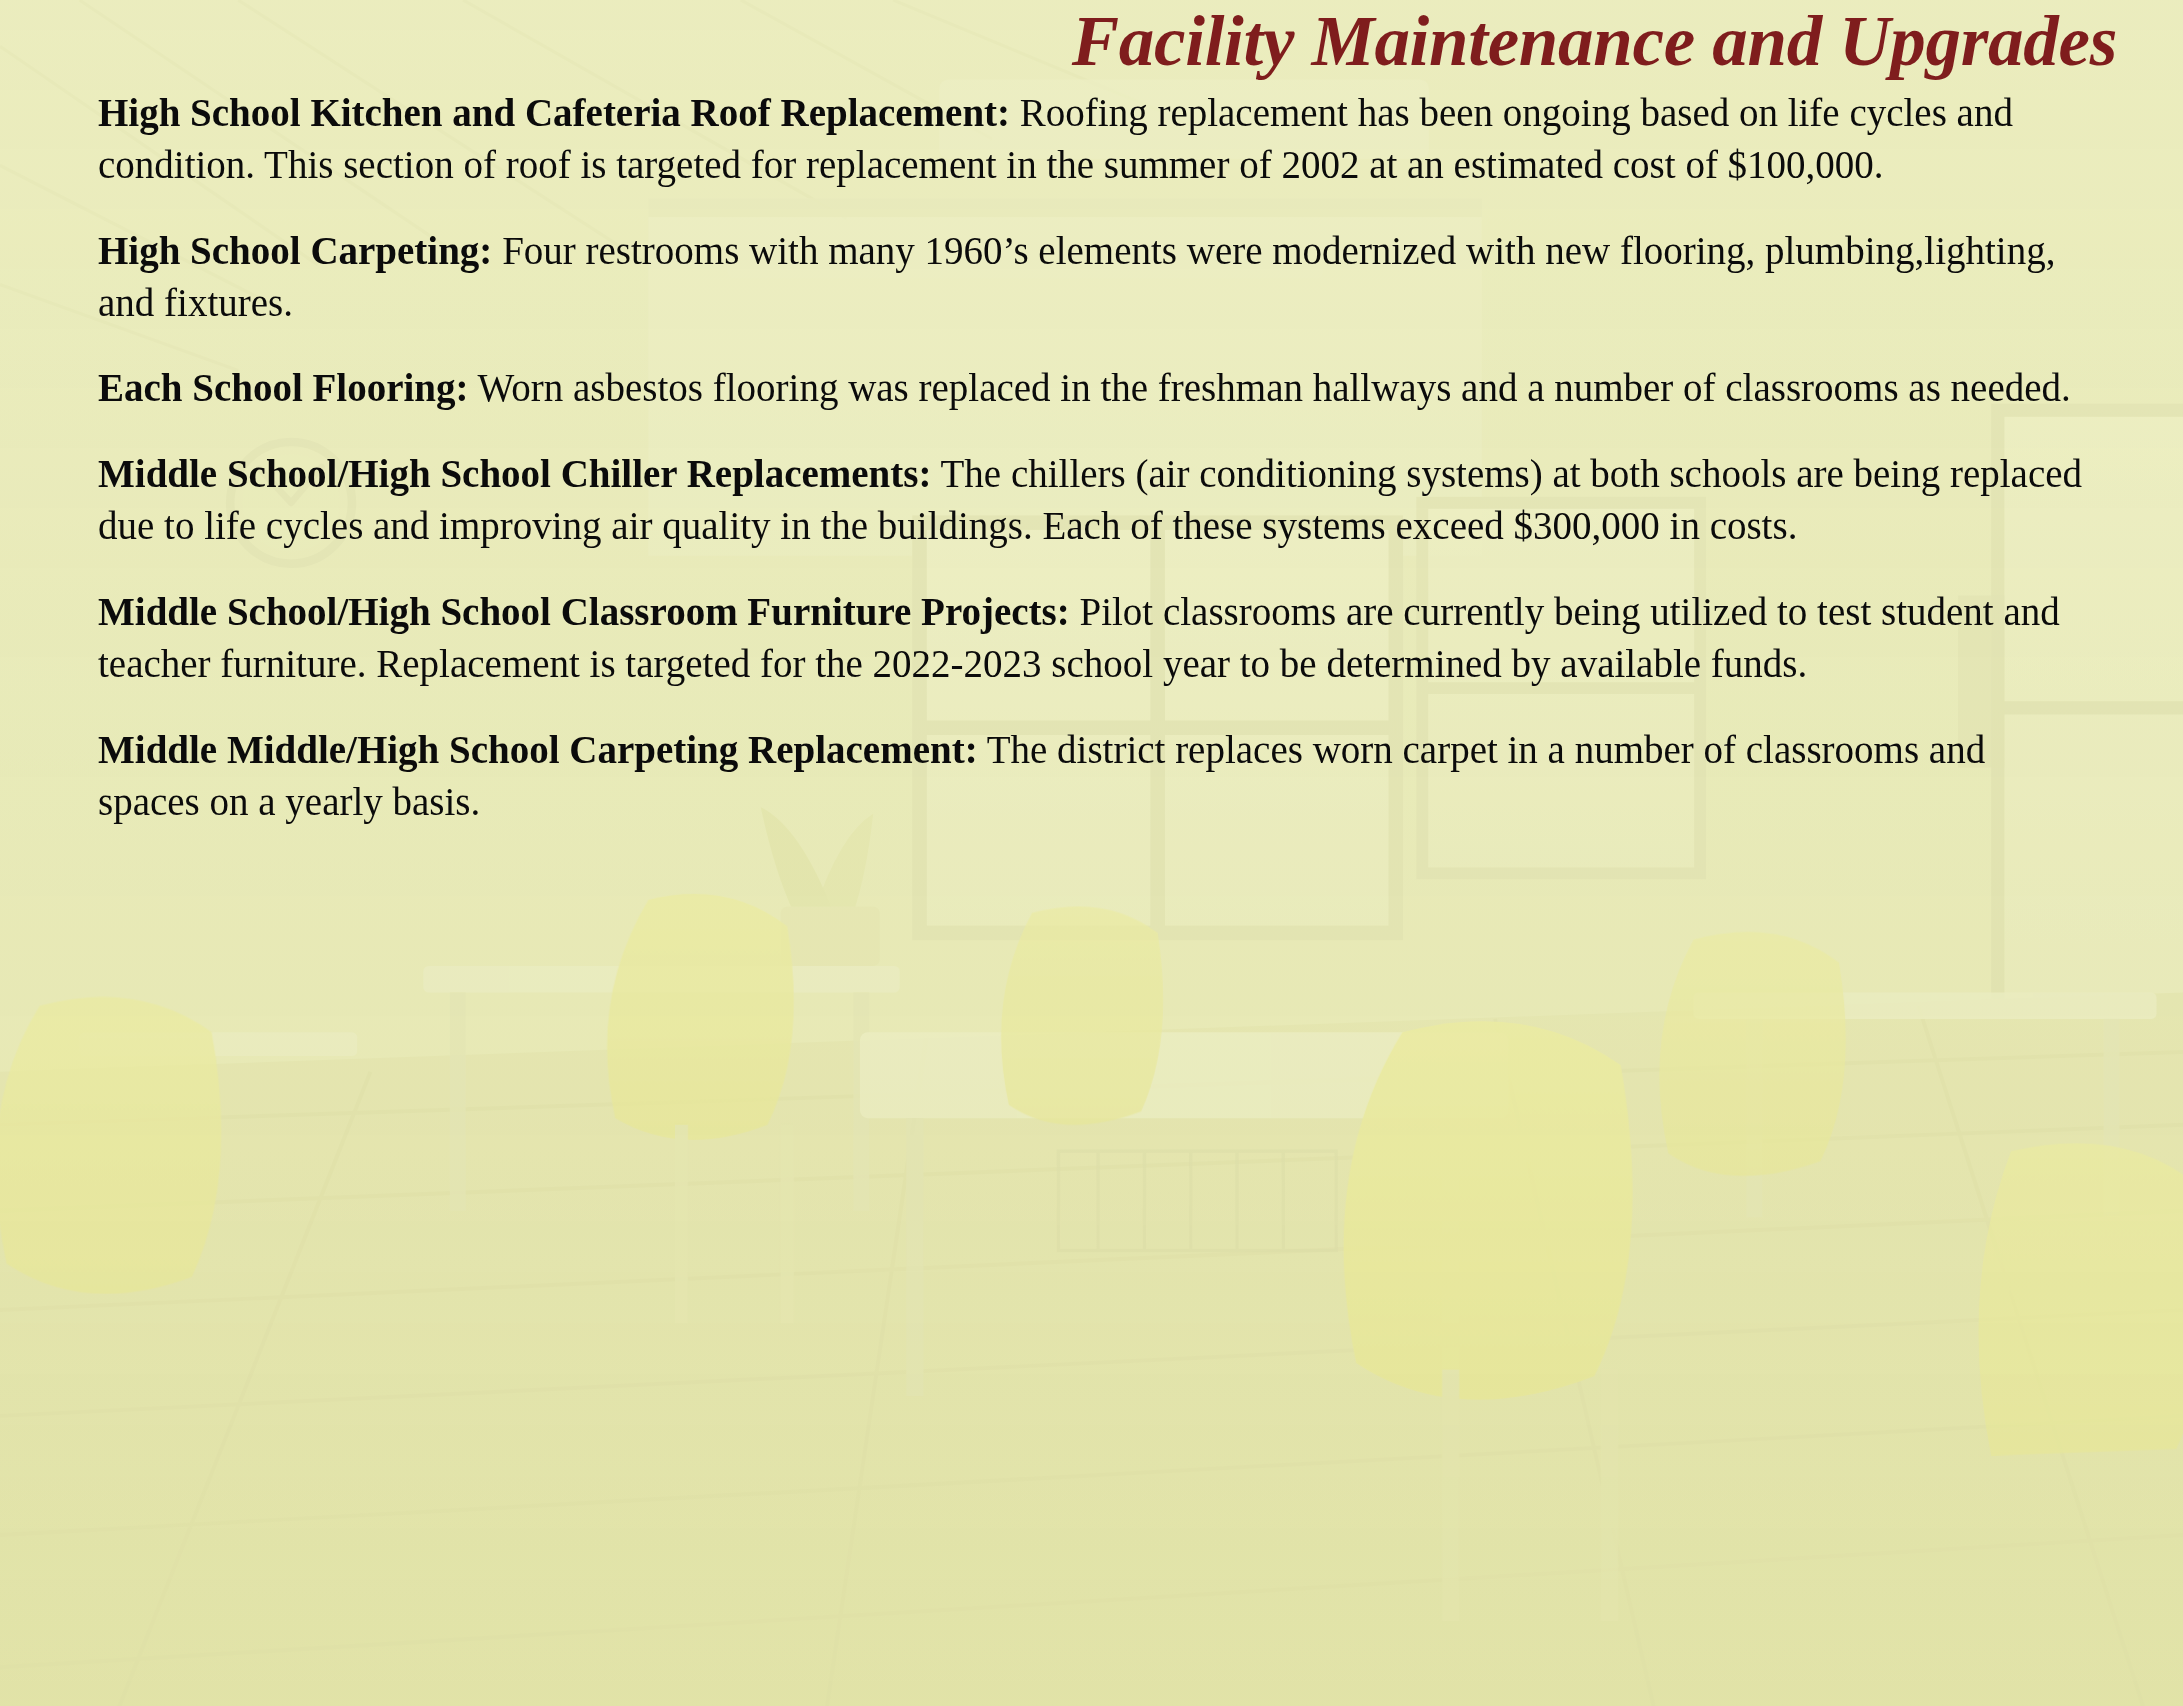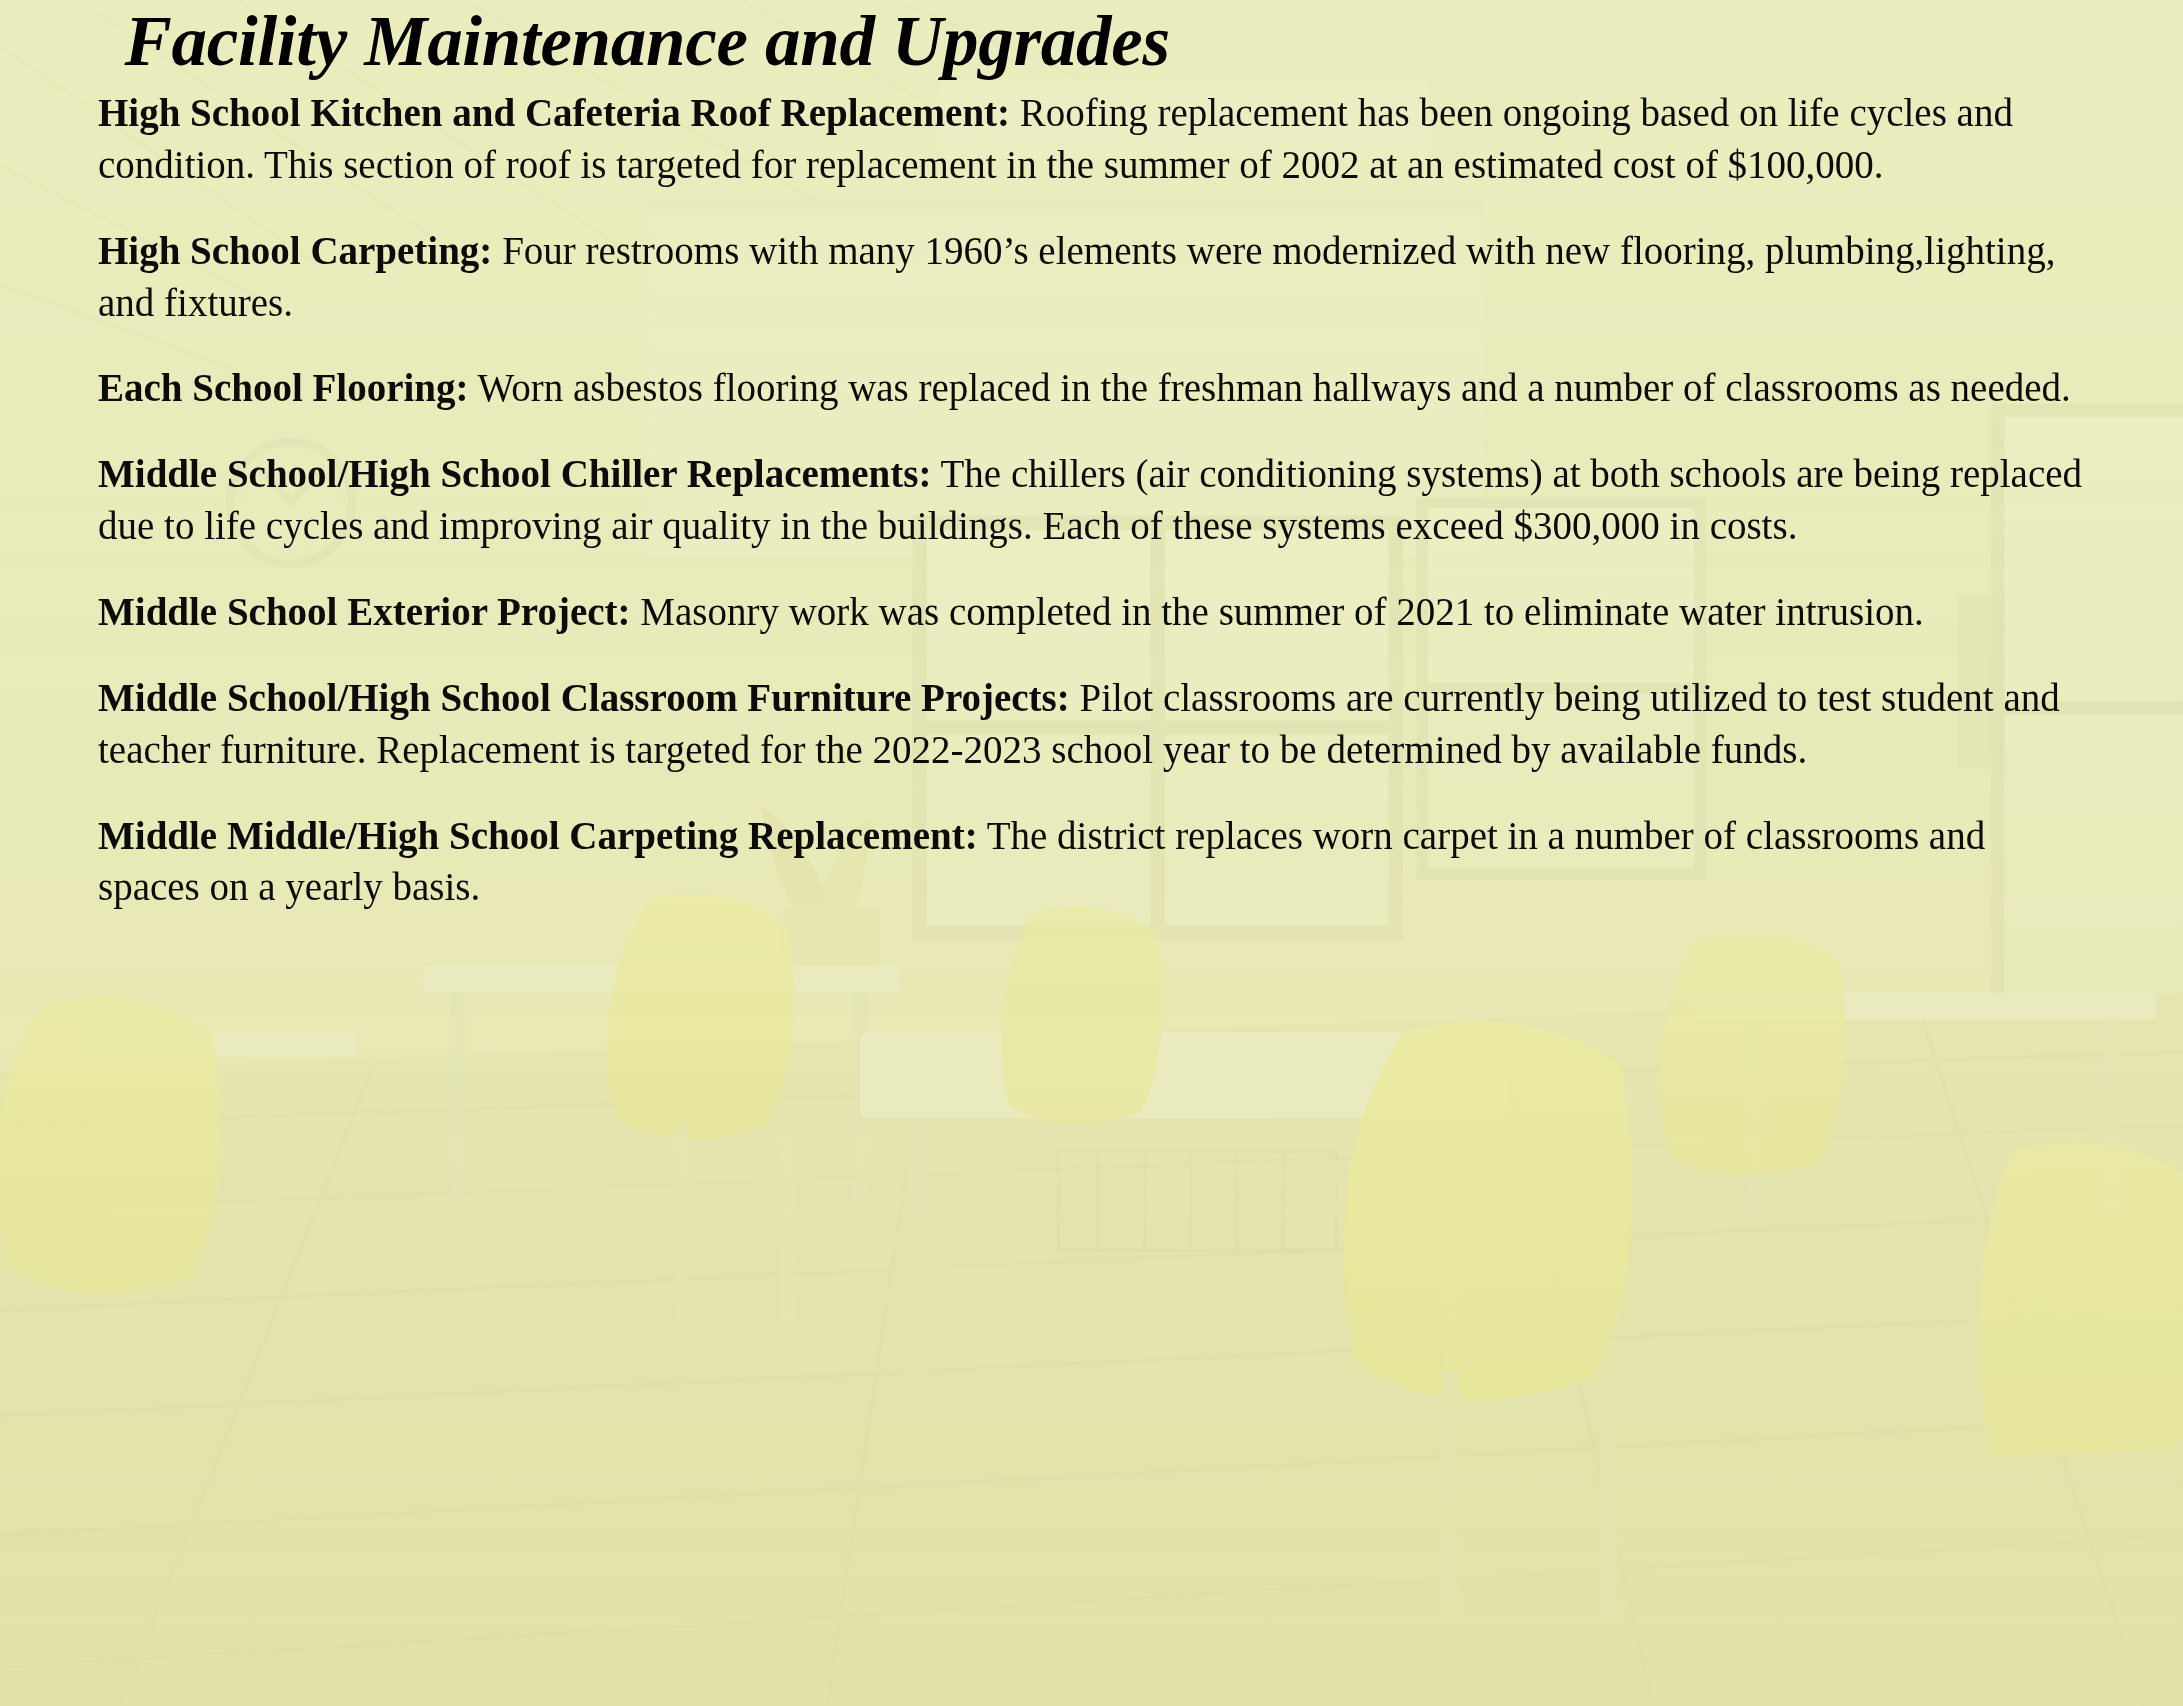--- a/index.html
+++ b/index.html
@@ -46,26 +46,26 @@
   
   #content {
     position: relative;
     z-index: 2;
     padding: 0 66px 0 98px;
     box-sizing: border-box;
     width: 2183px;
   }
 
   #doc-title {
-    text-align: left;
+    text-align: right;
     font-style: italic;
     font-weight: 700;
     font-size: 71px;
     line-height: 1.02;
-    color: #000000;
+    color: #7f1d1d;
     margin: 5.3px 0 9.3px 0;
     letter-spacing: -0.3px;
     padding-left: 26.5px;
   }
 
   .section {
     margin: 0 0 34px 0;
     font-size: 39px;
     line-height: 1.33;
     color: #0b0b0b;
@@ -229,23 +229,20 @@
   </p>
 
   <p class="section">
     <span class="sec-label">Each School Flooring:</span><span class="sec-body"> Worn asbestos flooring was replaced in the freshman hallways and a number of classrooms as needed.</span>
   </p>
 
   <p class="section">
     <span class="sec-label">Middle School/High School Chiller Replacements:</span><span class="sec-body">  The chillers (air conditioning systems) at both schools are being replaced due to life cycles and improving air quality in the buildings.  Each of these systems exceed $300,000 in costs.</span>
   </p>
 
-  <p class="section">
-    <span class="sec-label">Middle School Exterior Project:</span><span class="sec-body"> Masonry work was completed in the summer of 2021 to eliminate water intrusion.</span>
-  </p>
 
 
   <p class="section">
     <span class="sec-label">Middle School/High School Classroom Furniture Projects:</span><span class="sec-body"> Pilot classrooms are currently being utilized to test student and teacher furniture.  Replacement is targeted for the 2022-2023 school year to be determined by available funds.</span>
   </p>
 
   <p class="section">
     <span class="sec-label">Middle Middle/High School Carpeting Replacement:</span><span class="sec-body">  The district replaces worn carpet in a number of classrooms and spaces on a yearly basis.</span>
   </p>
 

